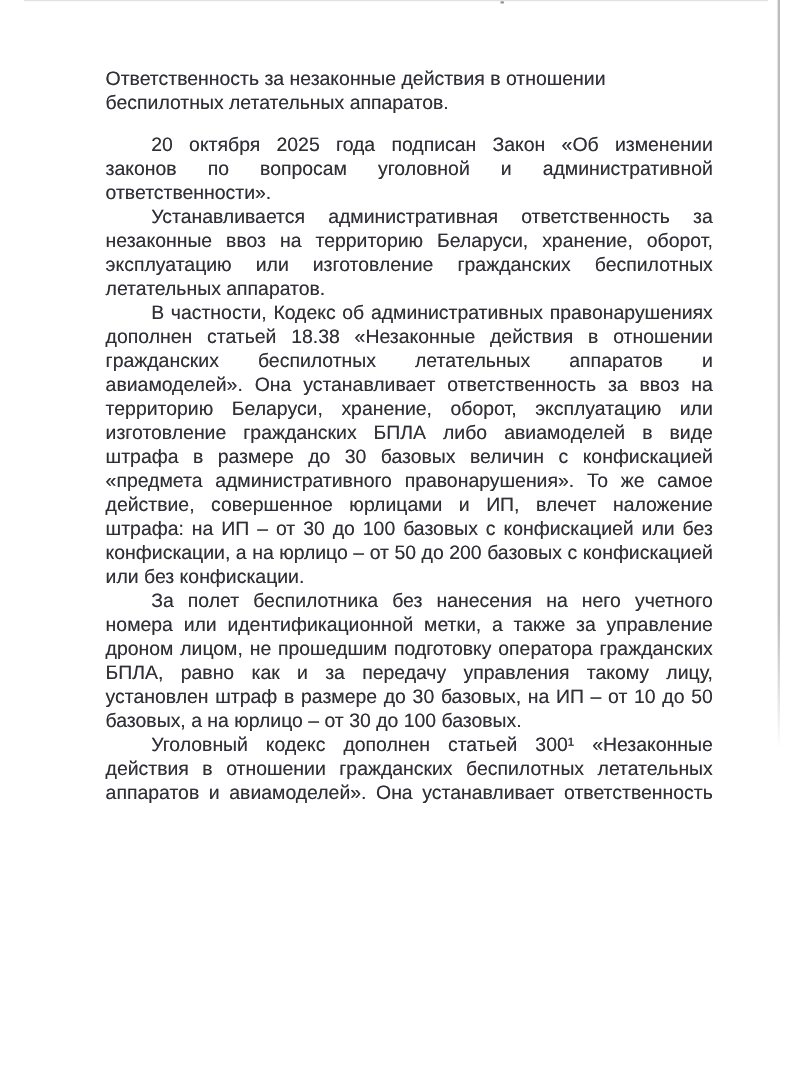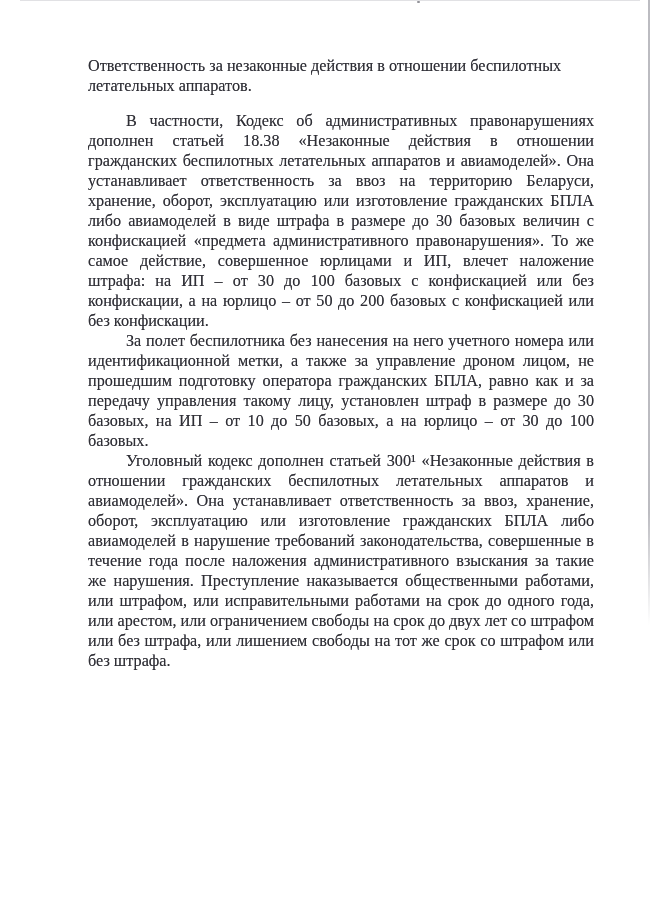--- a/index.html
+++ b/index.html
@@ -8,21 +8,21 @@
     background: #ffffff;
   }
   .page {
     position: relative;
     width: 654px;
     height: 672px;
     box-sizing: border-box;
     padding: 56px 60px 0 88px;
     background: #ffffff;
     overflow: hidden;
-    font-family: Liberation Serif, serif;
+    font-family: Liberation Sans, sans-serif;
     color: #2f2f36;
     text-shadow: 0 0 0.5px rgba(47,47,54,0.55);
   }
   .doc-title {
     margin: 0 0 15px 0;
     font-size: 16.2px;
     line-height: 20px;
     text-align: left;
   }
   .body-par {
@@ -86,20 +86,22 @@
     background: rgba(175,175,182,0.4);
   }
 </style>
 </head>
 <body>
 
 <div class="page">
 
   <p class="doc-title">Ответственность за незаконные действия в отношении беспилотных летательных аппаратов.</p>
 
+  <p class="body-par">20 октября 2025 года подписан Закон «Об изменении законов по вопросам уголовной и административной ответственности».</p>
+  <p class="body-par">Устанавливается административная ответственность за незаконные ввоз на территорию Беларуси, хранение, оборот, эксплуатацию или изготовление гражданских беспилотных летательных аппаратов.</p>
   <p class="body-par">В частности, Кодекс об административных правонарушениях дополнен статьей 18.38 «Незаконные действия в отношении гражданских беспилотных летательных аппаратов и авиамоделей». Она устанавливает ответственность за ввоз на территорию Беларуси, хранение, оборот, эксплуатацию или изготовление гражданских БПЛА либо авиамоделей в виде штрафа в размере до 30 базовых величин с конфискацией «предмета административного правонарушения». То же самое действие, совершенное юрлицами и ИП, влечет наложение штрафа: на ИП – от 30 до 100 базовых с конфискацией или без конфискации, а на юрлицо – от 50 до 200 базовых с конфискацией или без конфискации.</p>
   <p class="body-par">За полет беспилотника без нанесения на него учетного номера или идентификационной метки, а также за управление дроном лицом, не прошедшим подготовку оператора гражданских БПЛА, равно как и за передачу управления такому лицу, установлен штраф в размере до 30 базовых, на ИП – от 10 до 50 базовых, а на юрлицо – от 30 до 100 базовых.</p>
   <p class="body-par">Уголовный кодекс дополнен статьей 300¹ «Незаконные действия в отношении гражданских беспилотных летательных аппаратов и авиамоделей». Она устанавливает ответственность за ввоз, хранение, оборот, эксплуатацию или изготовление гражданских БПЛА либо авиамоделей в нарушение требований законодательства, совершенные в течение года после наложения административного взыскания за такие же нарушения. Преступление наказывается общественными работами, или штрафом, или исправительными работами на срок до одного года, или арестом, или ограничением свободы на срок до двух лет со штрафом или без штрафа, или лишением свободы на тот же срок со штрафом или без штрафа.</p>
 
   <div class="signature">
     <div>Отдел охраны правопорядка и профилактики</div>
 
   </div>
 
   <div class="scan-edge-right"></div>

